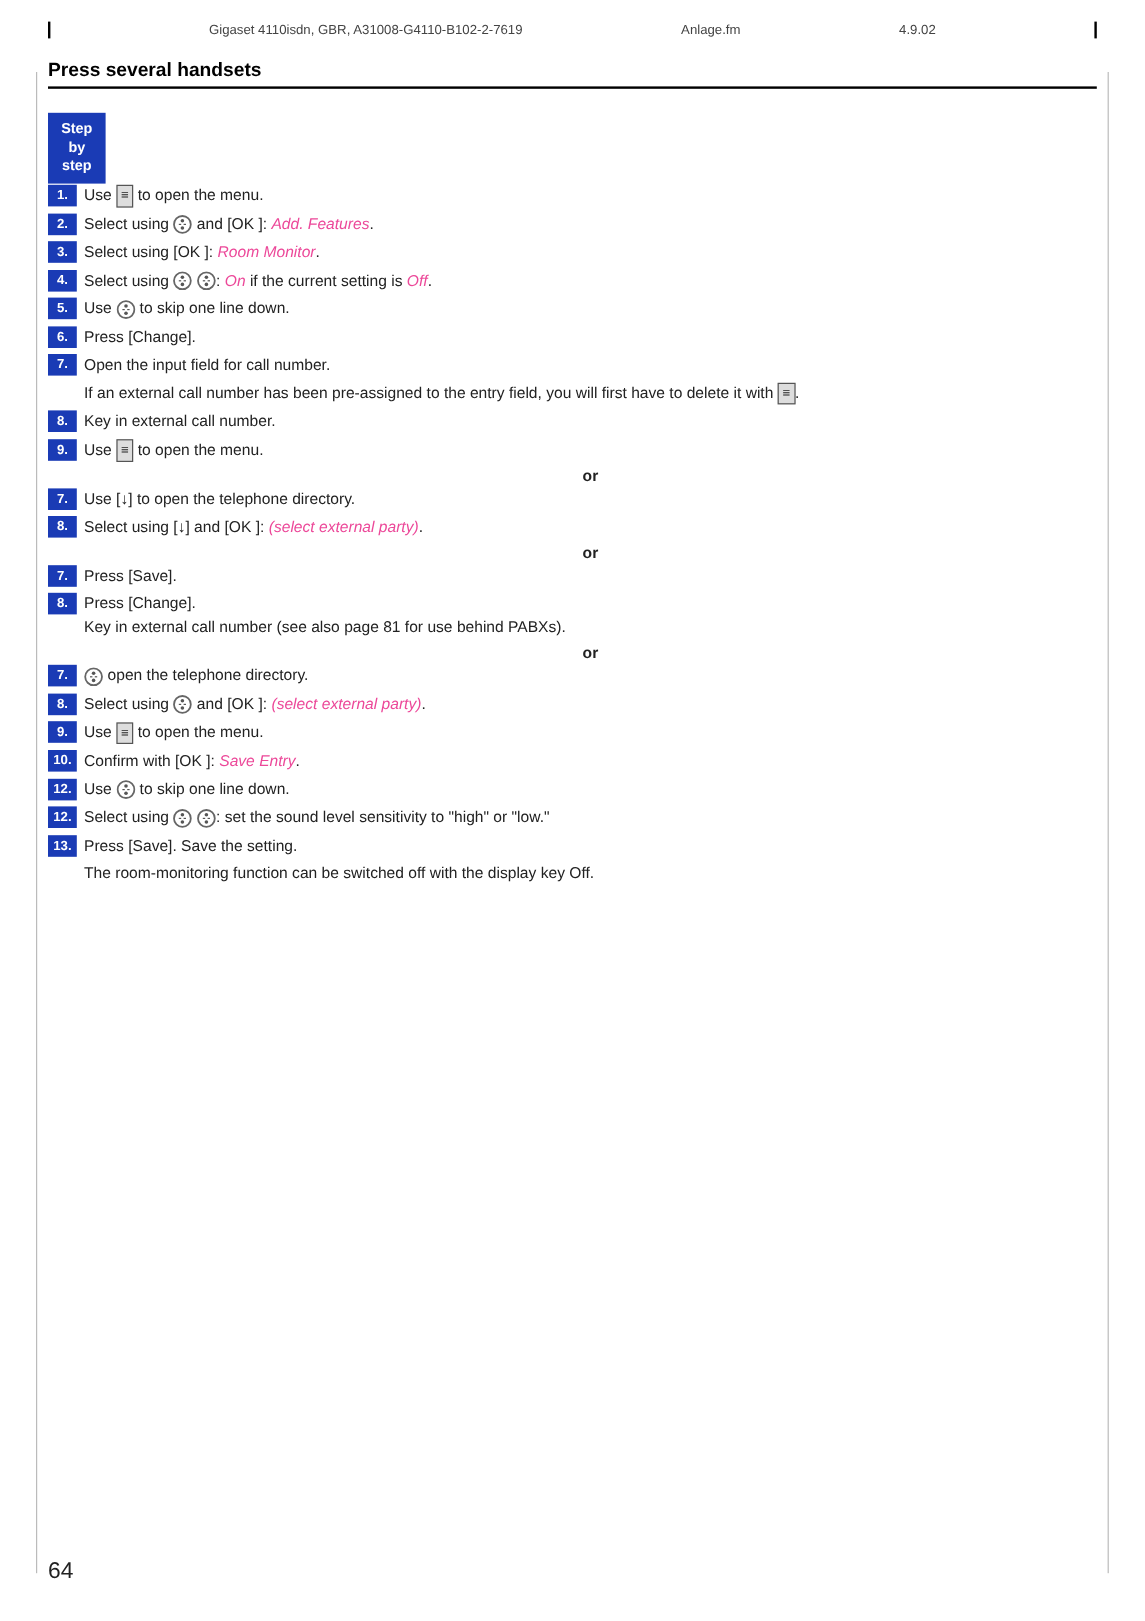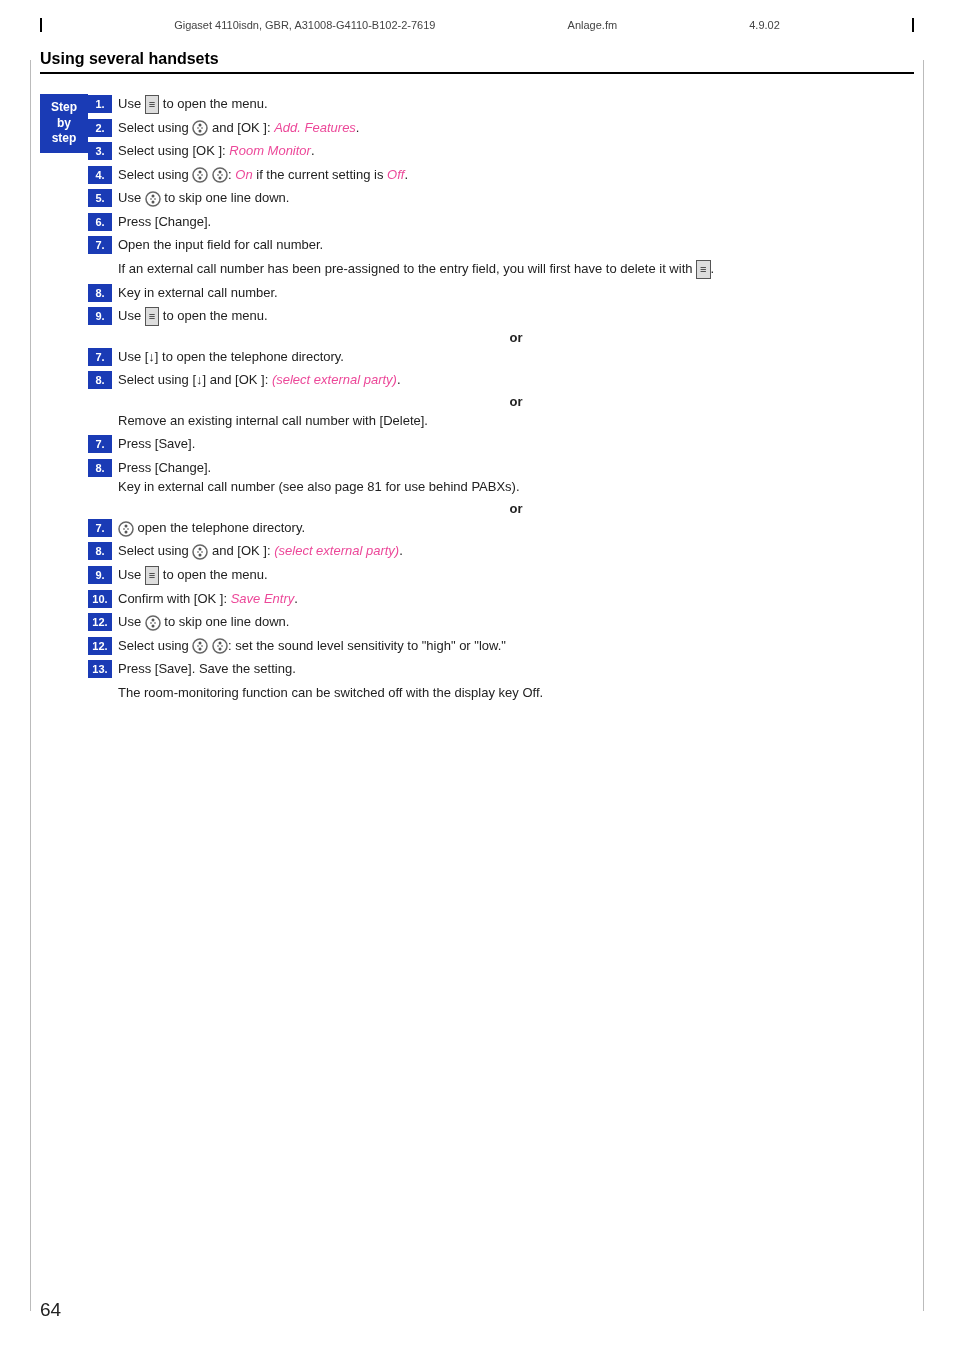--- a/index.html
+++ b/index.html
@@ -40,21 +40,21 @@
     .section-title-bar h2 {
       font-size: 16px;
       font-weight: bold;
       color: #000;
     }
 
     
     .content-area {
       margin: 20px 40px 0 40px;
       display: flex;
-      flex-direction: row;
+      flex-direction: column;
       gap: 0;
     }
 
     
     .step-sidebar {
       background: #1a3bb5;
       color: #fff;
       font-size: 12px;
       font-weight: bold;
       text-align: center;
@@ -172,21 +172,21 @@
 
   <div class="meta-header">
     <span style="display:inline-block;width:2px;height:14px;background:#000;vertical-align:middle;"></span>
     <span>Gigaset 4110isdn, GBR, A31008-G4110-B102-2-7619</span>
     <span>Anlage.fm</span>
     <span>4.9.02</span>
     <span style="display:inline-block;width:2px;height:14px;background:#000;vertical-align:middle;"></span>
   </div>
 
   <div class="section-title-bar">
-    <h2>Using several handsets</h2>
+    <h2>Press several handsets</h2>
   </div>
 
   <div class="content-area">
 
     <div class="step-sidebar">
       <div>Step</div>
       <div>by</div>
       <div>step</div>
     </div>
 
@@ -291,25 +291,20 @@
 
       <div class="step-row">
         <div class="step-number">8.</div>
         <div class="step-text">
           Select using [<strong>↓</strong>] and [OK ]: <span class="italic-blue">(select external party)</span>.
         </div>
       </div>
 
       <div class="or-divider">or</div>
 
-      <div class="note-row">
-        <div class="note-text">
-          Remove an existing <span class="bold-text">internal</span> call number with [Delete].
-        </div>
-      </div>
 
       <div class="step-row">
         <div class="step-number">7.</div>
         <div class="step-text">Press [Save].</div>
       </div>
 
       <div class="step-row">
         <div class="step-number">8.</div>
         <div class="step-text">
           Press [Change].<br>Key in external call number (see also page 81 for use behind PABXs).

